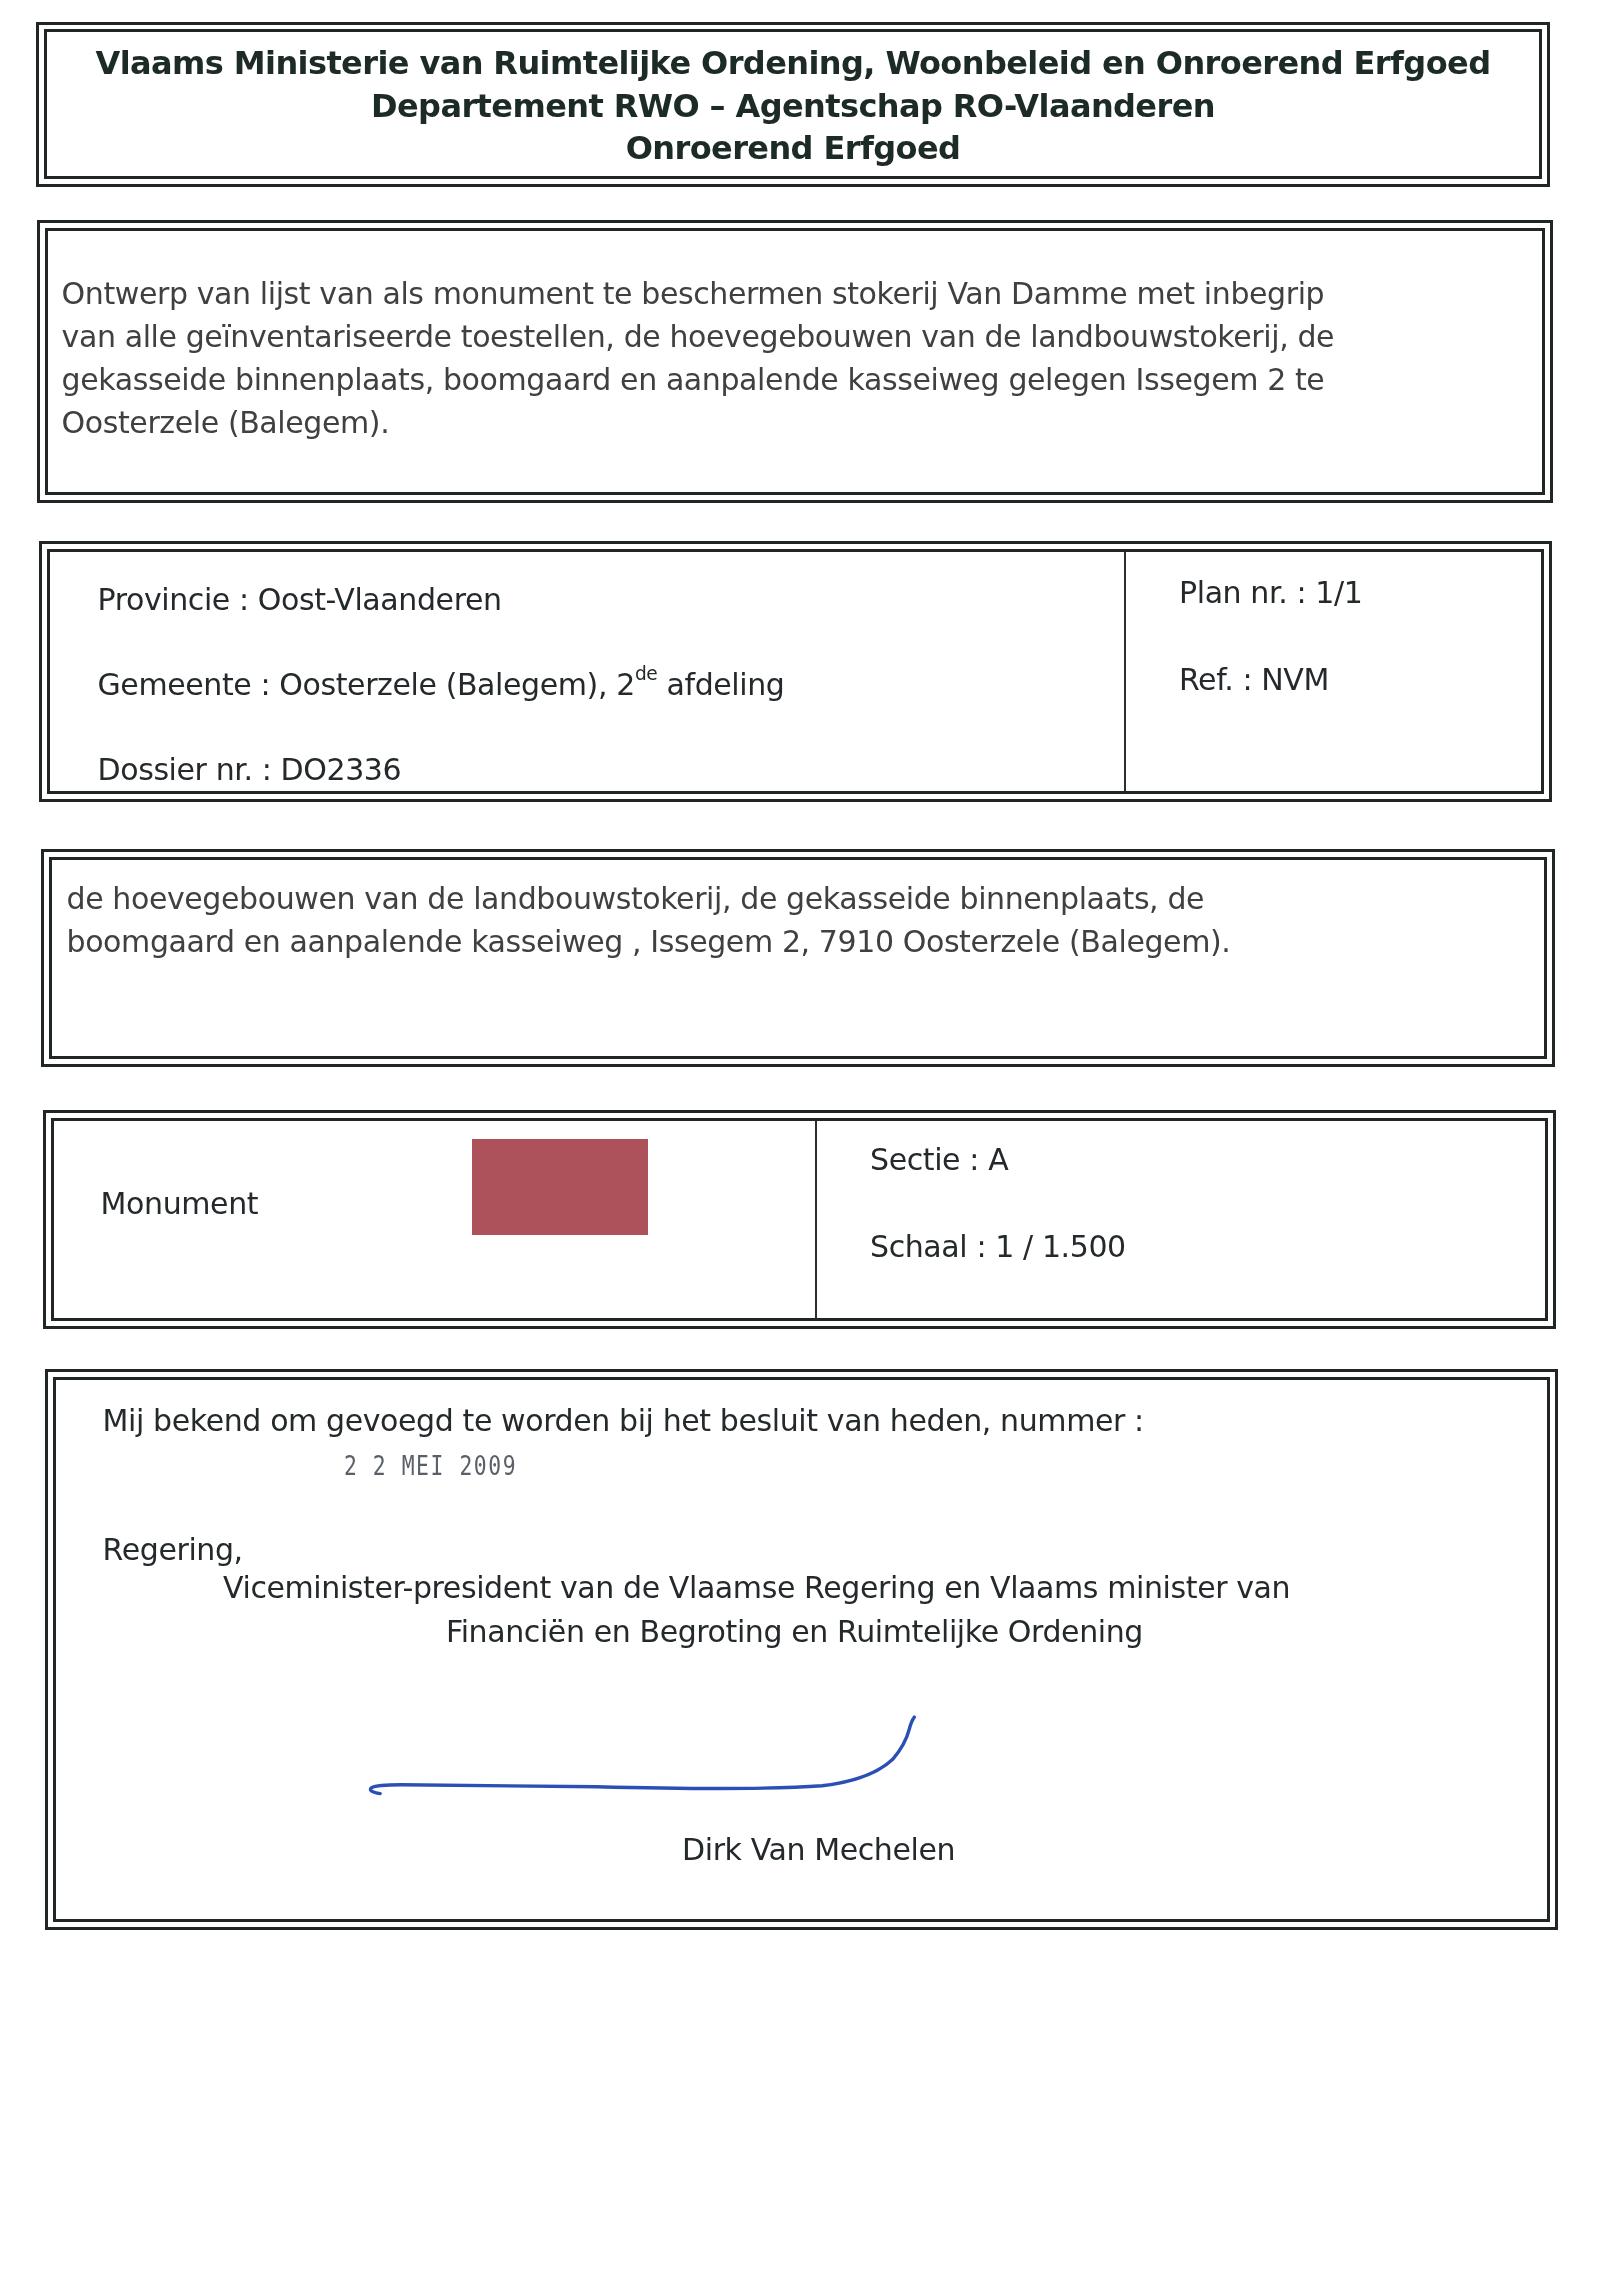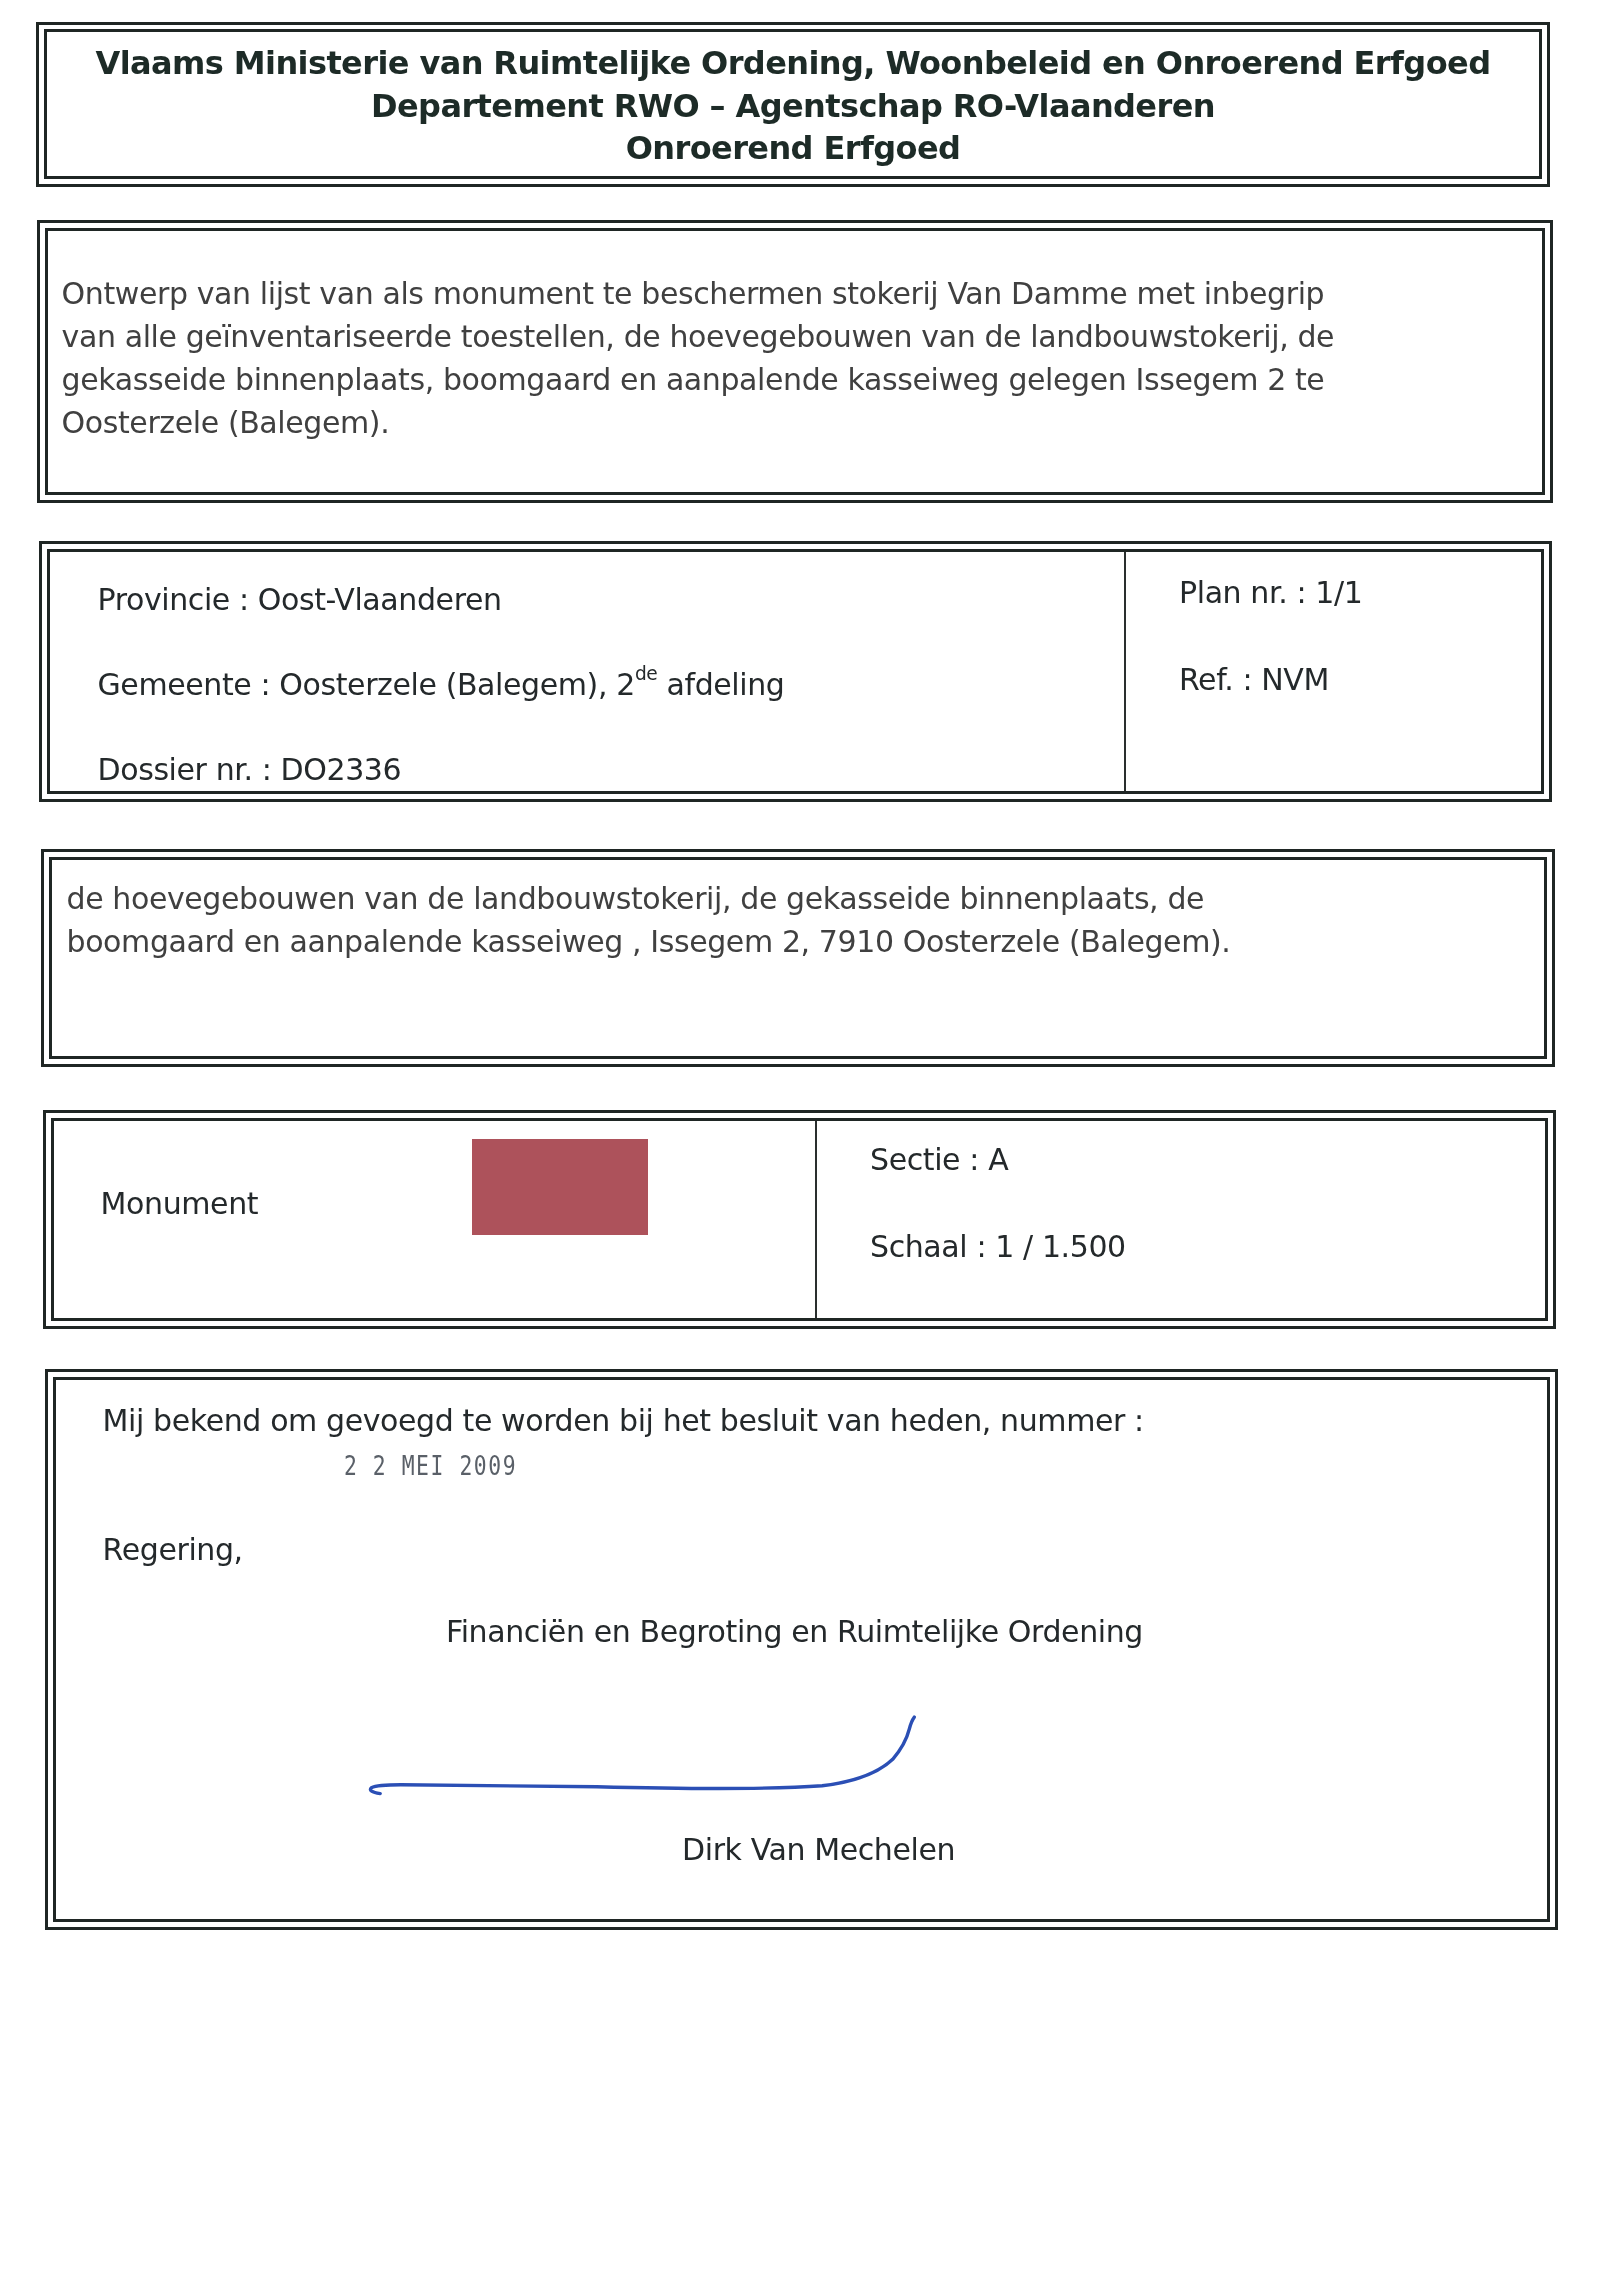--- a/index.html
+++ b/index.html
@@ -82,19 +82,20 @@
   <div class="swatch" style="left:426px; top:25.5px; width:176px; height:96px; background:#ad525b;"></div>
   <div class="txt t-body" style="left:791px; top:32px;">Sectie : A</div>
   <div class="txt t-body" style="left:791px; top:119px;">Schaal : 1 / 1.500</div>
 </div>
 
 <div class="box" style="left:45px; top:1369px; width:1513px; height:561px;">
   <div class="inner"></div>
   <div class="txt t-body" style="left:21.6px; top:34px;">Mij bekend om gevoegd te worden bij het besluit van heden, nummer :</div>
   <div class="stamp" style="left:296px; top:78px;">2 2 MEI 2009</div>
   <div class="txt t-body" style="left:21.6px; top:163px;">Regering,</div>
+  <div class="txt t-body" style="left:142px; top:201px;">Viceminister-president van de Vlaamse Regering en Vlaams minister van</div>
   <div class="txt t-body" style="left:365px; top:245px;text-align:center;">Financiën en Begroting en Ruimtelijke Ordening</div>
   <svg class="sig" width="1513" height="561" viewBox="0 0 1544 572">
     <path d="M339 430 Q326 428 330 424 Q336 421 360 421 L560 423 Q720 427 790 422 Q840 416 862 395 Q875 380 879 364 Q881 356 884 352" fill="none" stroke="#2b4fb5" stroke-width="3.5" stroke-linecap="round" stroke-linejoin="round"></path>
   </svg>
   <div class="txt t-body" style="left:601px; top:463px;">Dirk Van Mechelen</div>
 </div>
 
 
 </body></html>

